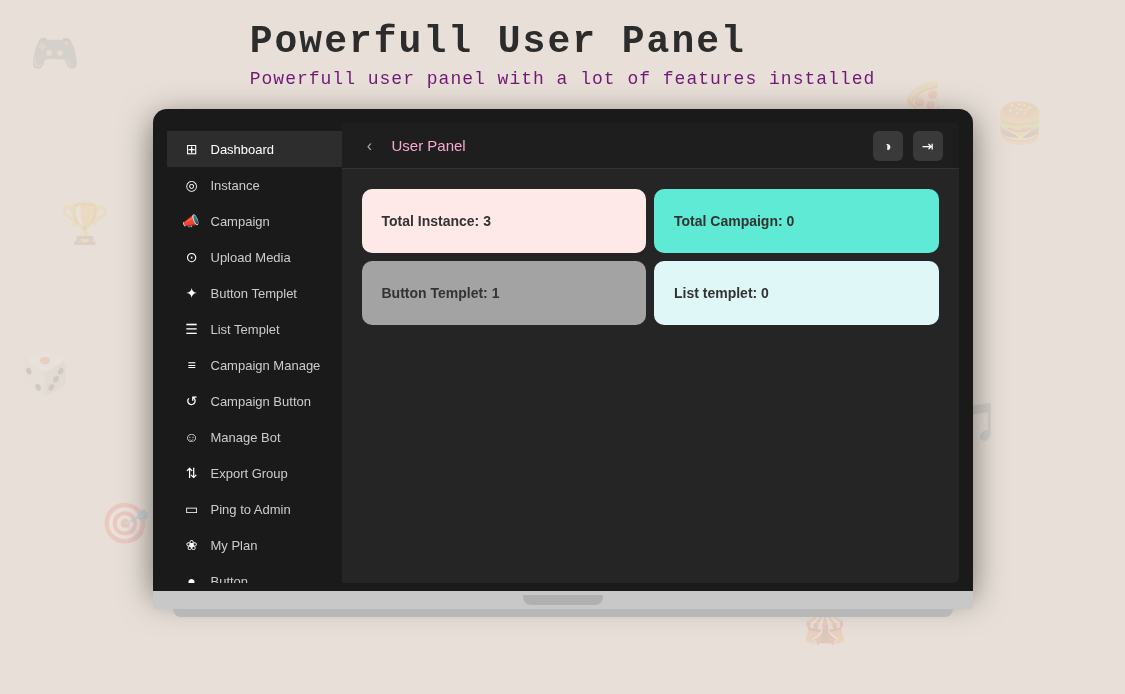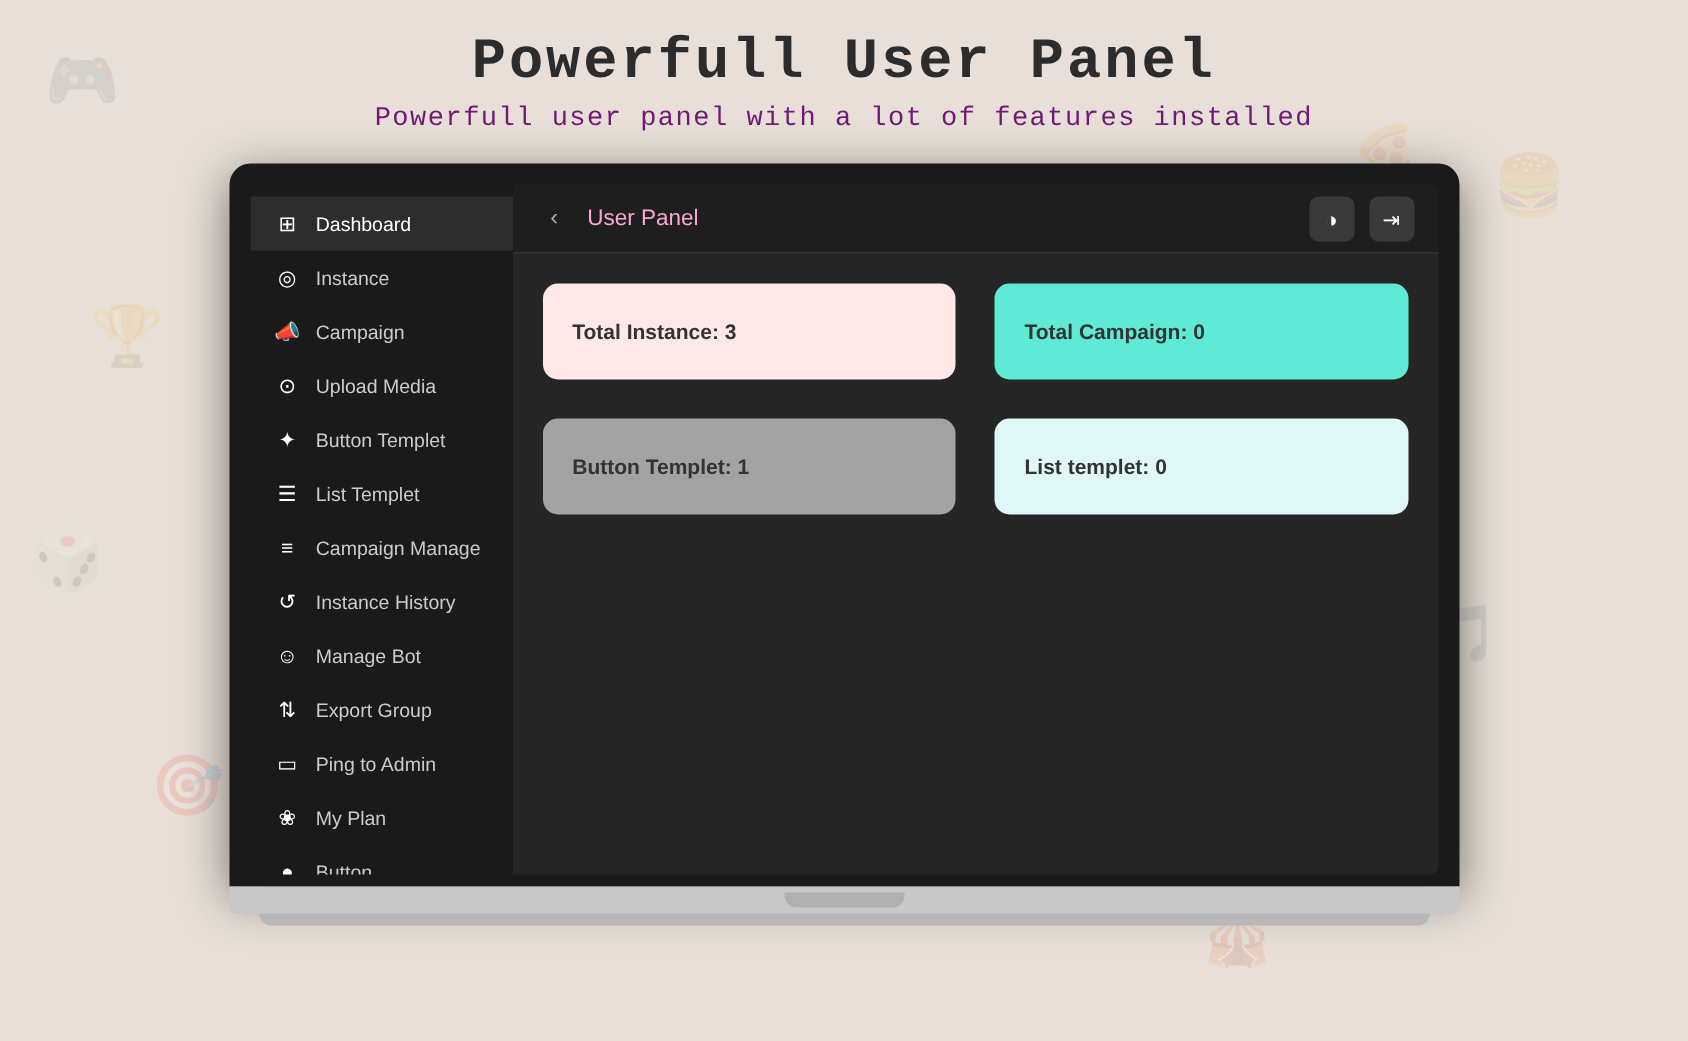--- a/index.html
+++ b/index.html
@@ -20,21 +20,20 @@
     
     body::before {
       content: '';
       position: absolute;
       inset: 0;
       background-image: none;
       opacity: 0.08;
     }
 
     .page-header {
-      text-align: center;
       padding: 20px 0 10px 0;
       z-index: 1;
     }
 
     .page-title {
       font-size: 38px;
       font-weight: 700;
       color: #2c2c2c;
       font-family: 'Courier New', monospace;
       letter-spacing: 2px;
@@ -182,21 +181,21 @@
       font-size: 14px;
     }
 
     
     .dashboard-content {
       flex: 1;
       padding: 20px;
       display: grid;
       grid-template-columns: 1fr 1fr;
       grid-template-rows: auto auto;
-      gap: 26px;
+      gap: 8px;
       align-content: start;
     }
 
     .stat-card {
       border-radius: 10px;
       padding: 24px 20px;
       display: flex;
       align-items: center;
     }
 
@@ -312,21 +311,21 @@
             <div class="sidebar-item">
               <span class="sidebar-icon">☰</span>
               <span class="sidebar-label">List Templet</span>
             </div>
             <div class="sidebar-item">
               <span class="sidebar-icon">≡</span>
               <span class="sidebar-label">Campaign Manage</span>
             </div>
             <div class="sidebar-item">
               <span class="sidebar-icon">↺</span>
-              <span class="sidebar-label">Instance History</span>
+              <span class="sidebar-label">Campaign Button</span>
             </div>
             <div class="sidebar-item">
               <span class="sidebar-icon">☺</span>
               <span class="sidebar-label">Manage Bot</span>
             </div>
             <div class="sidebar-item">
               <span class="sidebar-icon">⇅</span>
               <span class="sidebar-label">Export Group</span>
             </div>
             <div class="sidebar-item">

